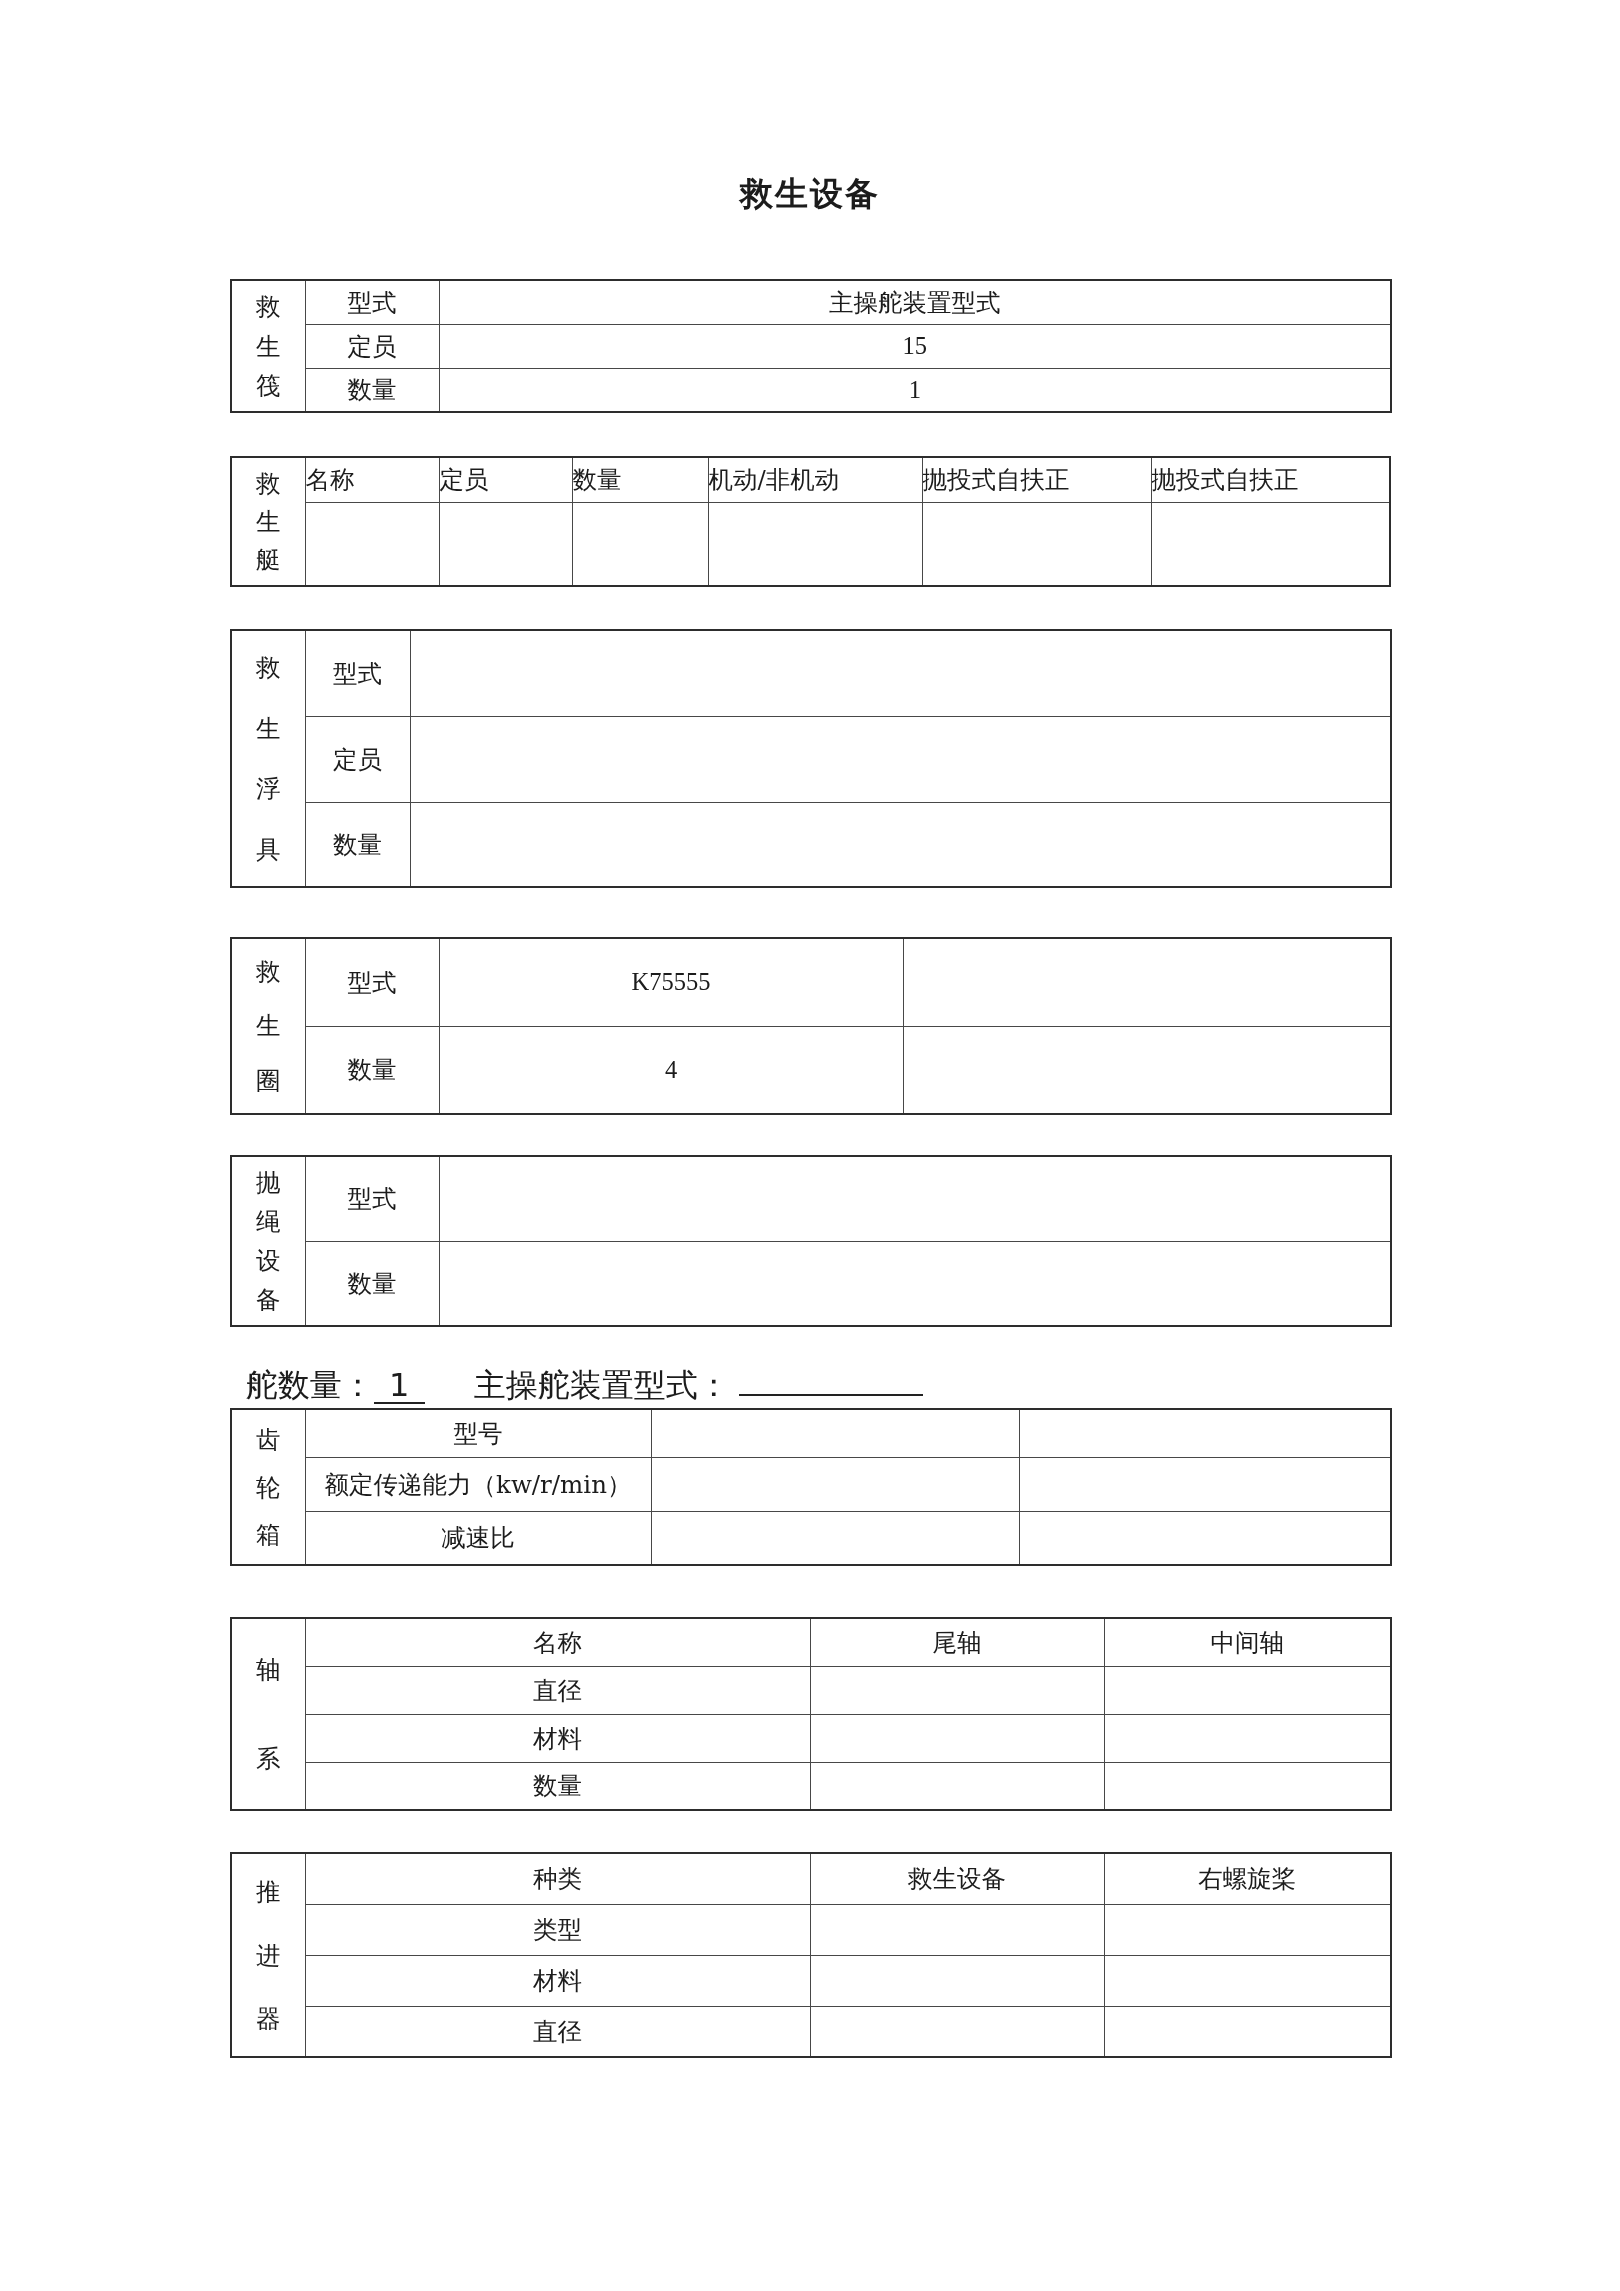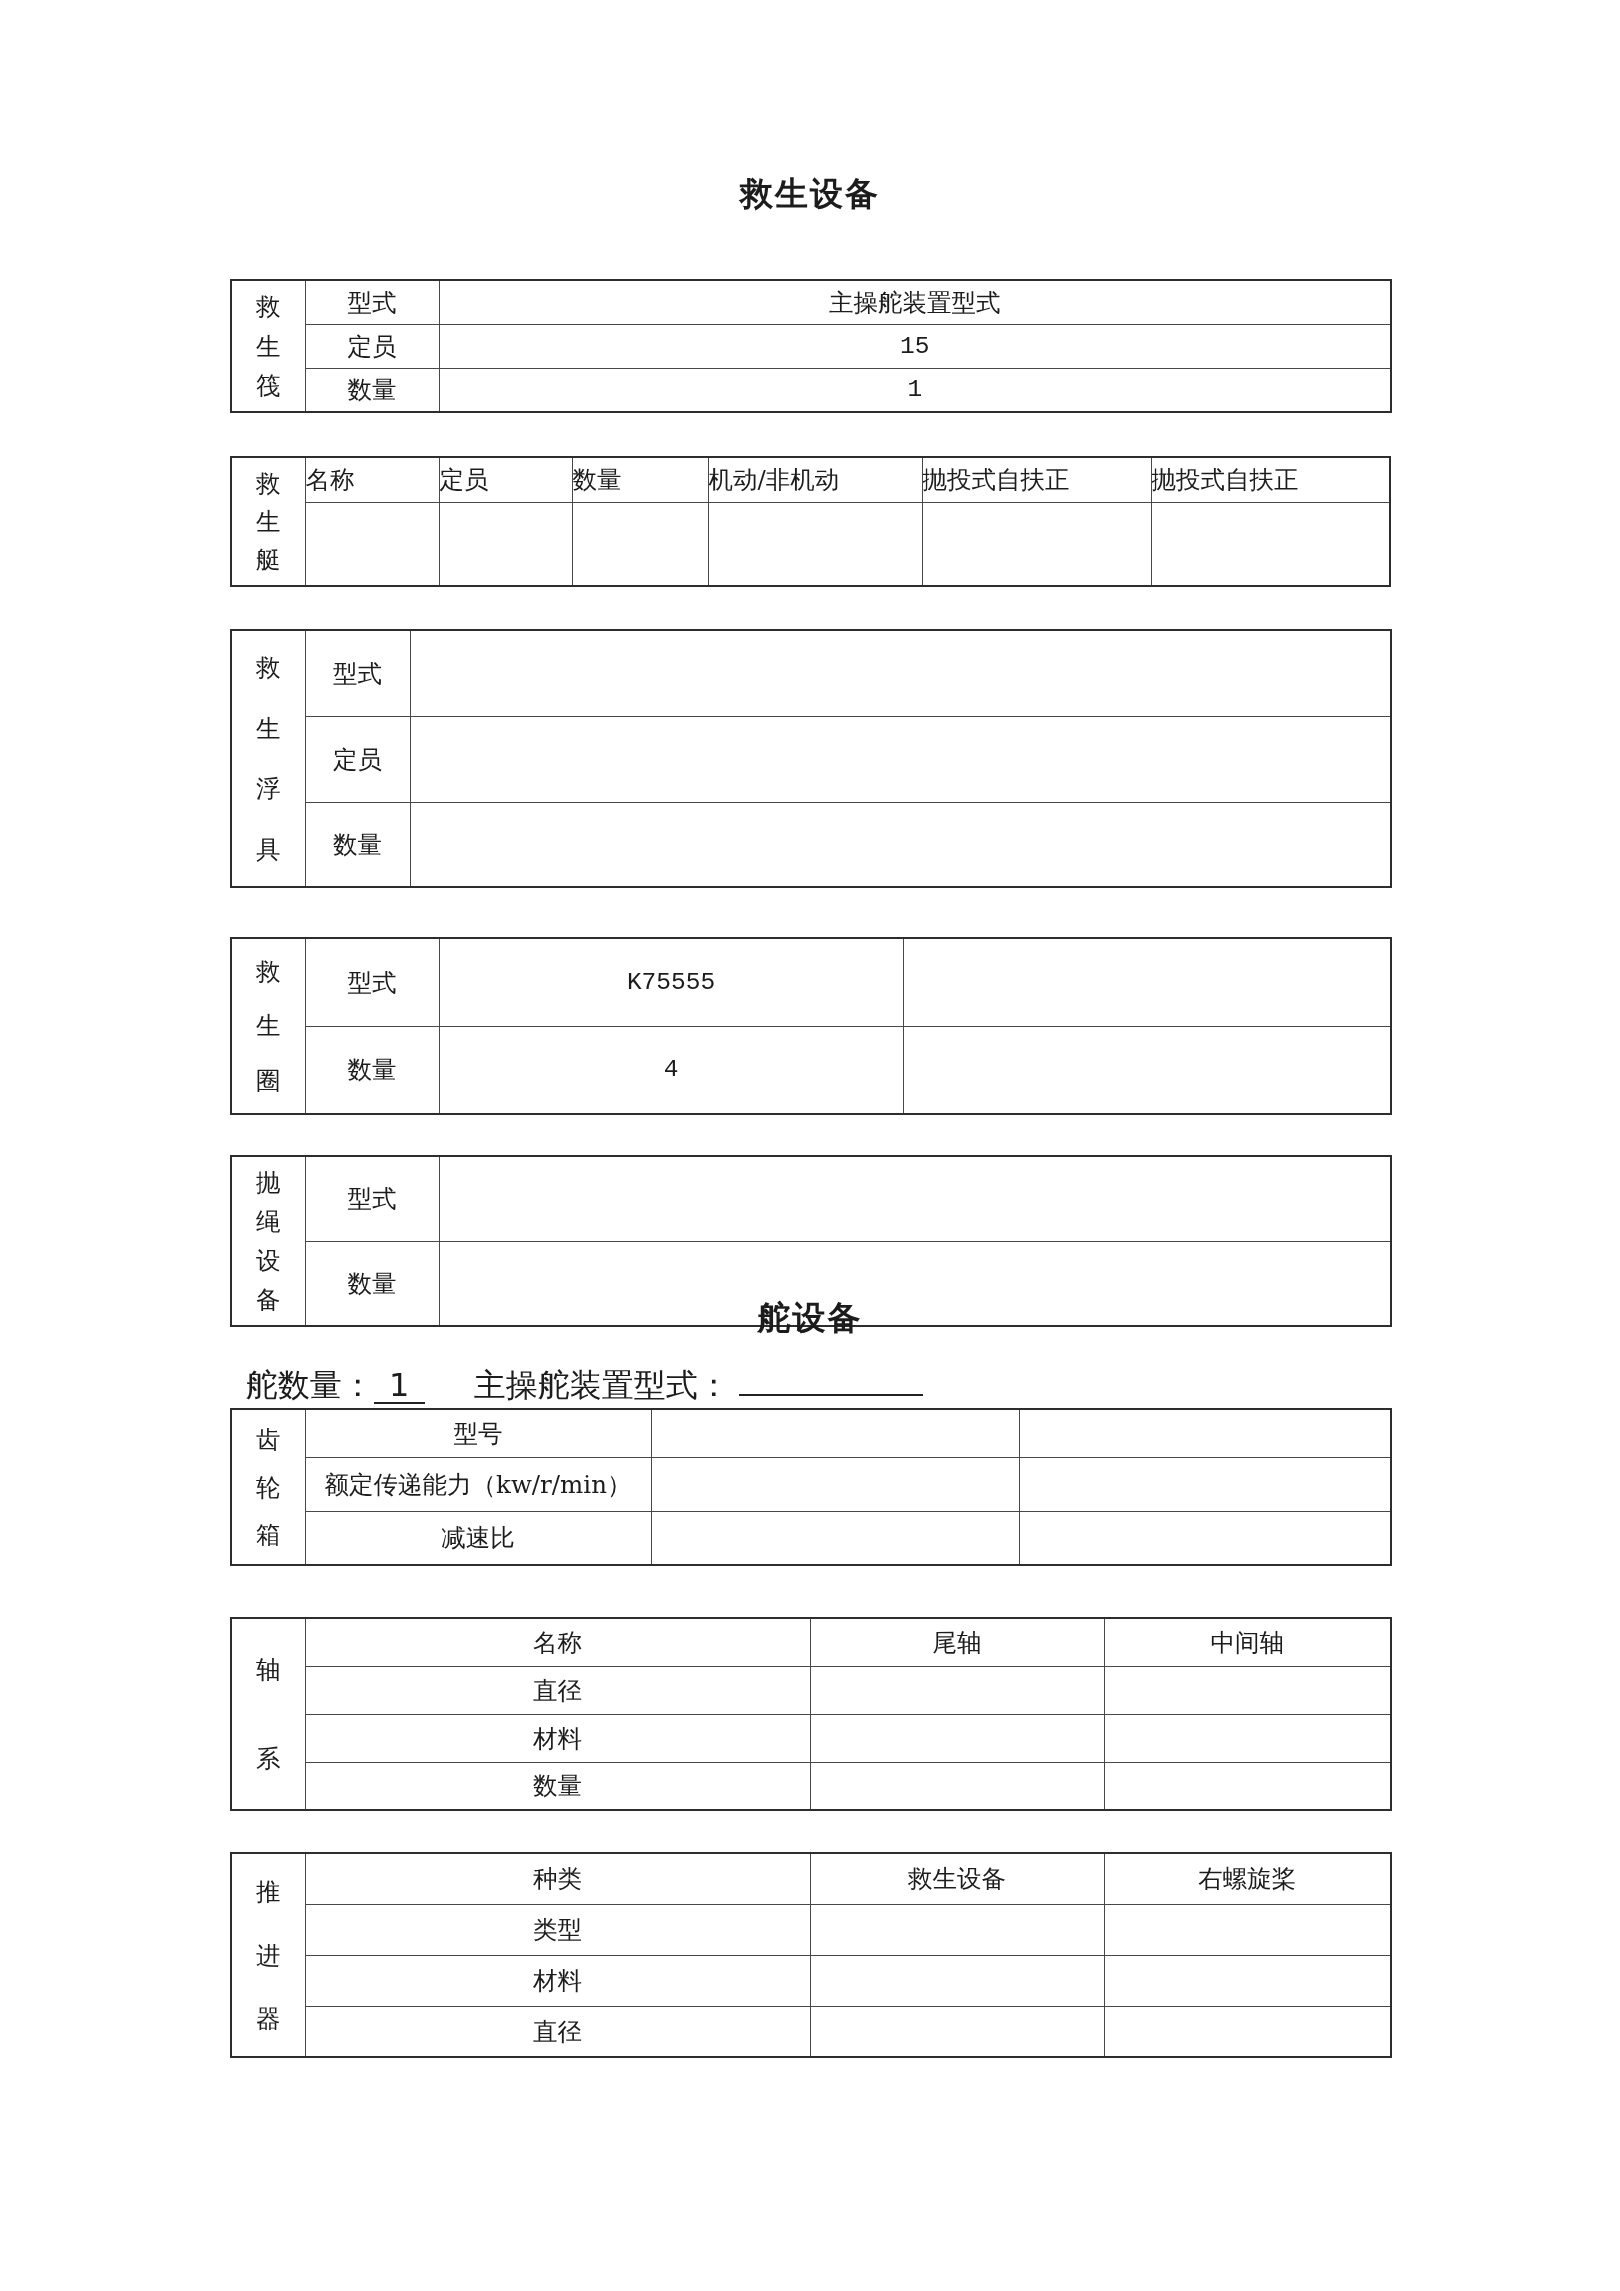--- a/index.html
+++ b/index.html
@@ -37,21 +37,21 @@
   td.vcell{position:relative;}
   .vlabel{
     position:absolute;top:5.9px;bottom:5.9px;left:0;right:0;
     display:flex;flex-direction:column;
     justify-content:space-around;align-items:center;
     font-size:24.5px;
   }
   td.rowlabel{text-align:center;}
   td.headL{text-align:left;padding-left:15.7px;}
   td.center{text-align:center;}
-  .latin{font-family:Liberation Mono, monospace;}
+  .latin{font-family:Liberation Serif, serif;}
   .rudder-line{
     position:absolute;left:230px;top:1365px;width:1160px;height:41px;
     font-size:32px;line-height:41px;
     padding-left:15.7px;box-sizing:border-box;
   }
   .ul-short{
     display:inline-block;min-width:51px;text-align:center;
     border-bottom:2px solid #222;line-height:33px;
     font-family:"DejaVu Sans","Liberation Sans",sans-serif;
   }
@@ -212,21 +212,20 @@
       <td class="rowlabel">型式</td>
       <td></td>
     </tr>
     <tr style="height:85px;">
       <td class="rowlabel">数量</td>
       <td></td>
     </tr>
   </tbody>
     </table>
 
-  <div class="section-title" style="top:1296px;">舵设备</div>
 
   <div class="rudder-line">
     <span>舵数量：</span><span class="ul-short">1</span><span class="gap1"></span><span>主操舵装置型式：</span><span class="gap2"></span><span class="ul-blank"></span>
   </div>
 
   <table class="doc" style="left:230px;top:1408px;width:1160px;">
     <colgroup>
         <col style="width:74px">
         <col style="width:346px">
         <col style="width:368px">

